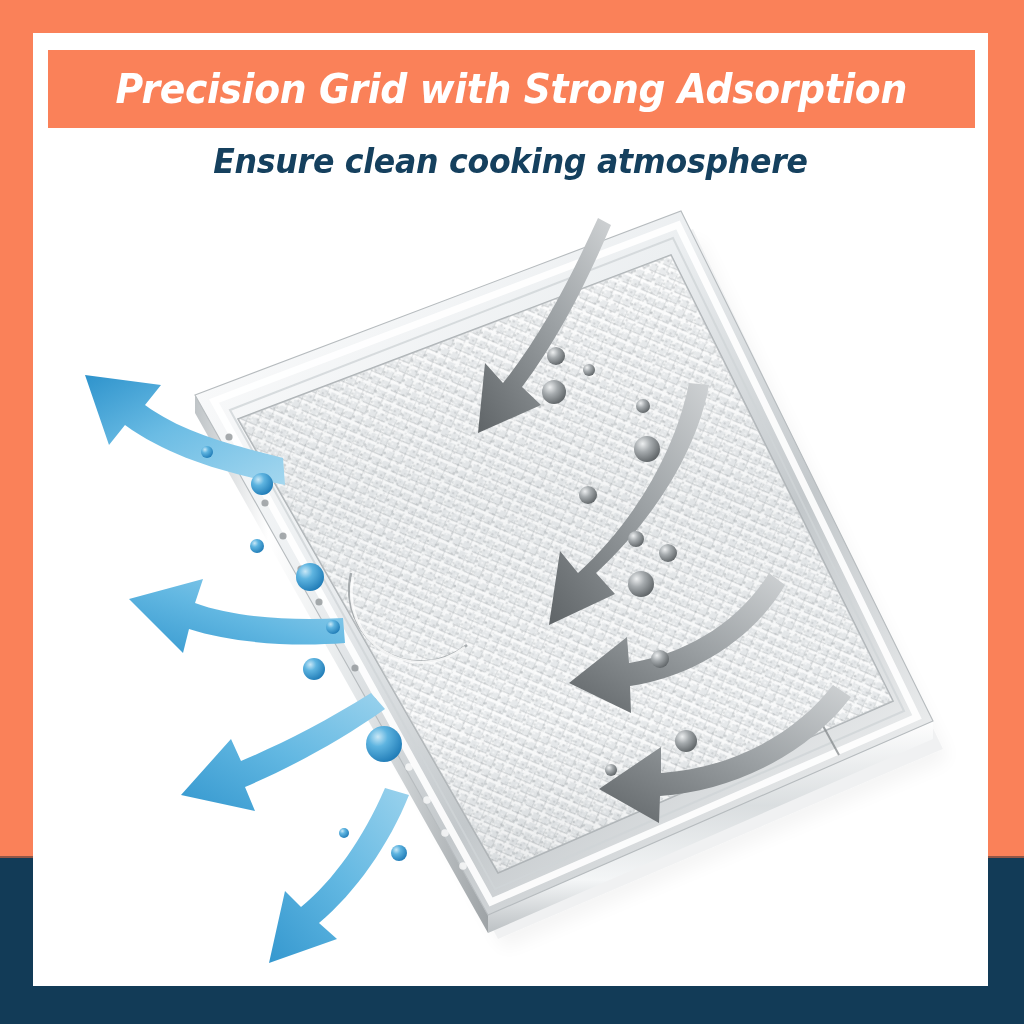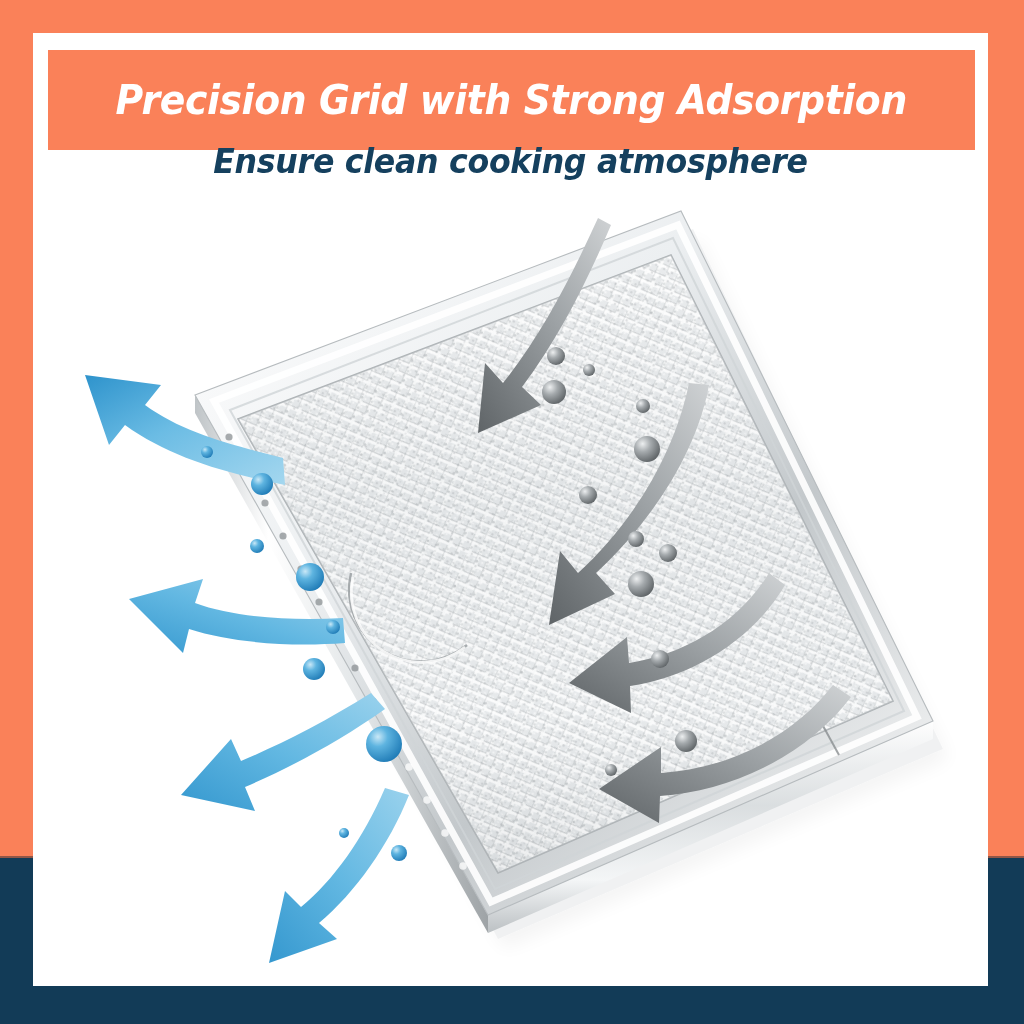--- a/index.html
+++ b/index.html
@@ -16,21 +16,21 @@
   .frame-divider{position:absolute;left:0;top:856px;width:1024px;height:3px;background:#3a3338;opacity:.55;}
 
   
   .canvas{
     position:absolute;left:33px;top:33px;width:955px;height:953px;
     background:#ffffff;overflow:hidden;
   }
 
   
   .title-banner{
-    position:absolute;left:15px;top:17px;width:927px;height:100px;
+    position:absolute;left:15px;top:17px;width:927px;height:78px;
     background:#FA8159;display:flex;align-items:center;justify-content:center;
   }
   .title-text{
     color:#ffffff;font-family:"DejaVu Sans",sans-serif;
     font-size:41px;font-weight:700;font-style:italic;
     letter-spacing:-.4px;white-space:nowrap;
     transform:scaleX(.92);
   }
   .subtitle{
     position:absolute;left:0;top:108px;width:955px;text-align:center;

